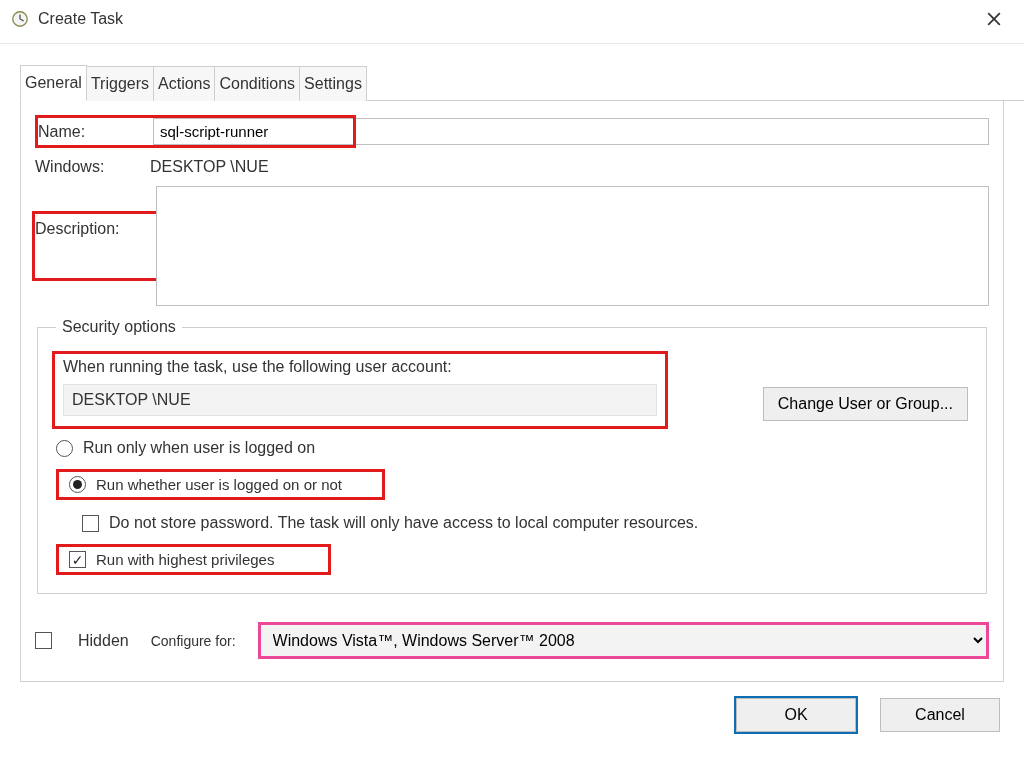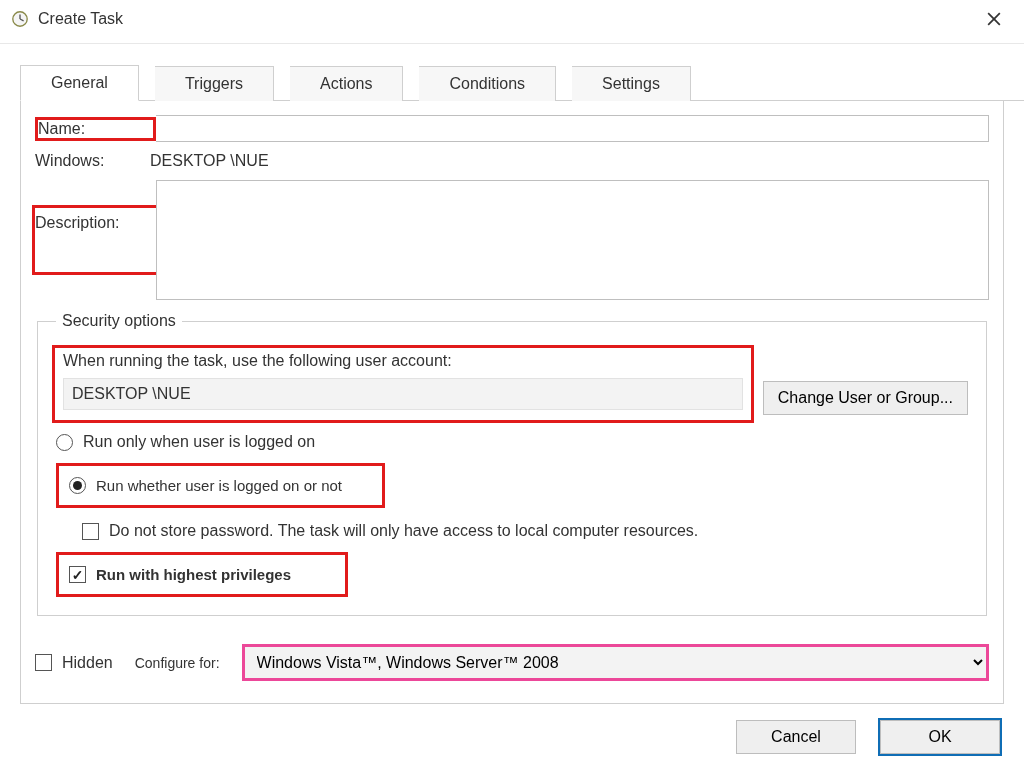--- a/index.html
+++ b/index.html
@@ -33,24 +33,24 @@
       font-size: 18px;
       color: #333;
     }
     .tabs {
       margin: 20px 0 0 20px;
       display: flex;
       align-items: flex-end;
       border-bottom: 1px solid #cfcfcf;
     }
     .tab {
-      padding: 8px 30px;
+      padding: 8px 4px;
       border: 1px solid #cfcfcf;
       border-bottom: none;
-      margin-right: 16px;
+      margin-right: 0px;
       background: #f7f7f7;
       font-size: 16px;
       position: relative;
       bottom: -1px;
       border-left: none;
     }
     .tab:first-child { border-left: 1px solid #cfcfcf; }
     .tab.active {
       background: #ffffff;
       border-bottom: 1px solid #ffffff;
@@ -156,21 +156,21 @@
       display: flex; justify-content: flex-end; gap: 24px; padding: 16px 24px 12px 0;
     }
     .dialog-buttons button.win { width: 120px; }
     .desc-wrap { display:flex; align-items:center; }
     .desc-wrap .label { padding-top:4px; }
     .annot-name { border:3px solid #e11b1b; display:flex; flex:0 0 auto; align-items:center; }
     .sec-annot {
       border:3px solid #e11b1b; padding: 4px 8px 10px 8px; margin-left:-4px;
     }
     .radio-annot {
-      border:3px solid #e11b1b; padding: 11px 10px; display:inline-flex; align-items:center;
+      border:3px solid #e11b1b; padding: 4px 10px; display:inline-flex; align-items:center;
     }
   </style>
 </head>
 <body>
 
 <div class="titlebar">
   <span class="icon-holder">
     <svg viewBox="0 0 20 20" width="18" height="18">
       <circle cx="10" cy="10" r="8" fill="#f5f5f5" stroke="#8a8a4a" stroke-width="1.5"></circle>
       <line x1="10" y1="10" x2="10" y2="5" stroke="#555" stroke-width="1.5"></line>
@@ -192,20 +192,21 @@
   <div class="tab">Actions</div>
   <div class="tab">Conditions</div>
   <div class="tab">Settings</div>
 </div>
 
 <div class="tab-body">
 
   <div class="row">
     <div class="annot-name" style="align-items:center;">
       <span class="label">Name:</span>
+      <input class="text-input" style="width: 200px; flex: 0 0 auto; border-right: none;" value="sql-script-runner">
     </div>
     <input class="text-input" style="border-left: none;" value="">
   </div>
 
 
   <div class="row">
     <span class="label">Windows:</span>
     <span style="font-size:16px;">DESKTOP \NUE</span>
   </div>
 
@@ -215,21 +216,21 @@
         <span class="label">Description:</span>
         <span style="width:130px;"></span>
       </div>
     </div>
     <textarea class="desc" style="margin-left: -130px;"></textarea>
   </div>
 
   <fieldset class="security">
     <legend>Security options</legend>
 
-    <div class="sec-annot" style="width:702px;">
+    <div class="sec-annot" style="width:616px;">
       <div class="sec-block" style="font-size:16px;">When running the task, use the following user account:</div>
       <div class="account-row">
         <div class="account-field">DESKTOP \NUE</div>
       </div>
     </div>
     <div class="account-row" style="margin-top:-42px;justify-content:flex-end;">
       <div style="flex:1;"></div>
       <button class="win">Change User or Group...</button>
     </div>
 
@@ -244,38 +245,38 @@
         <span>Run whether user is logged on or not</span>
         <span style="width:30px;"></span>
       </span>
     </div>
 
     <div class="opt-row nested">
       <span class="checkbox"></span>
       <span>Do not store password.  The task will only have access to local computer resources.</span>
     </div>
 
-    <div style="margin-top:12px;font-weight:bold;">
+    <div style="margin-top:12px;">
       <span class="radio-annot">
         <span class="checkbox checked"></span>
         <span>Run with highest privileges</span>
         <span style="width:44px;"></span>
       </span>
     </div>
   </fieldset>
 
   <div class="foot-row">
-    <div style="display:flex;align-items:center;">
+    <div style="display:flex;align-items:center;gap:16px;">
       <span class="checkbox"></span>
       <span style="font-size:16px;">Hidden</span>
     </div>
     <span class="configfor-label">Configure for:</span>
     <select class="configfor">
       <option>Windows Vista™, Windows Server™ 2008</option>
     </select>
   </div>
 
 </div>
 
 <div class="dialog-buttons">
+  <button class="win annot-blue">OK</button>
   <button class="win">Cancel</button>
-  <button class="win annot-blue">OK</button>
 </div>
 
 </body></html>

